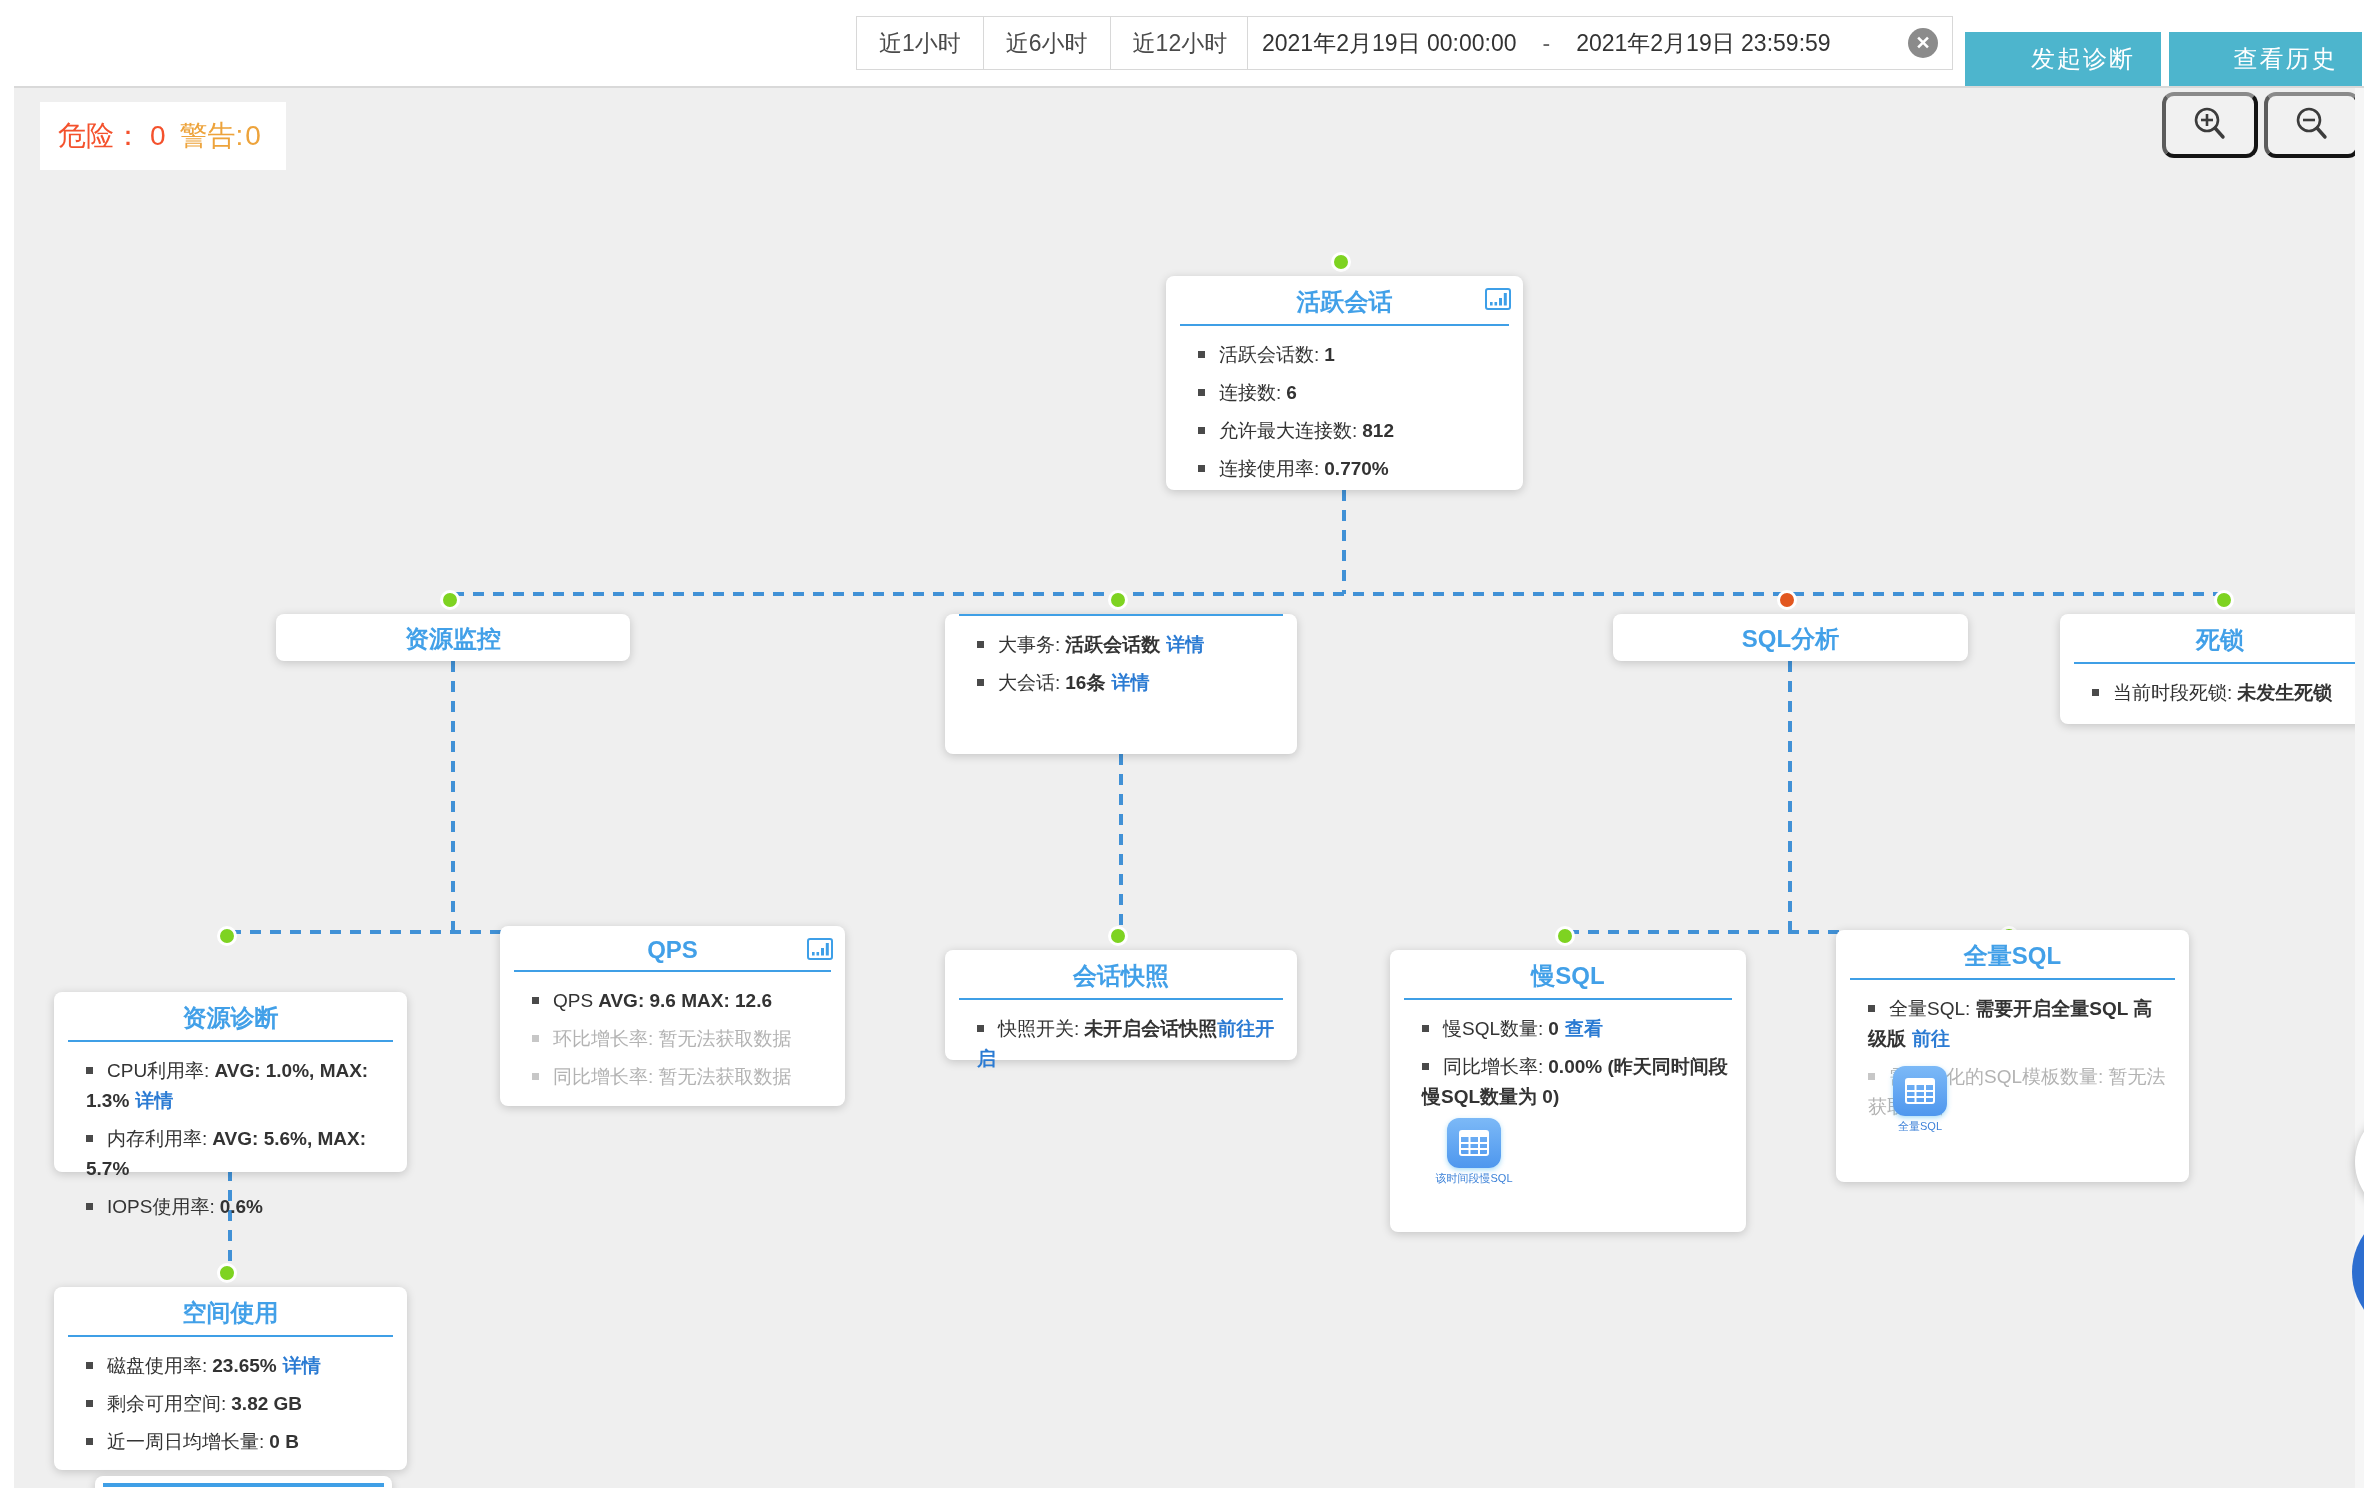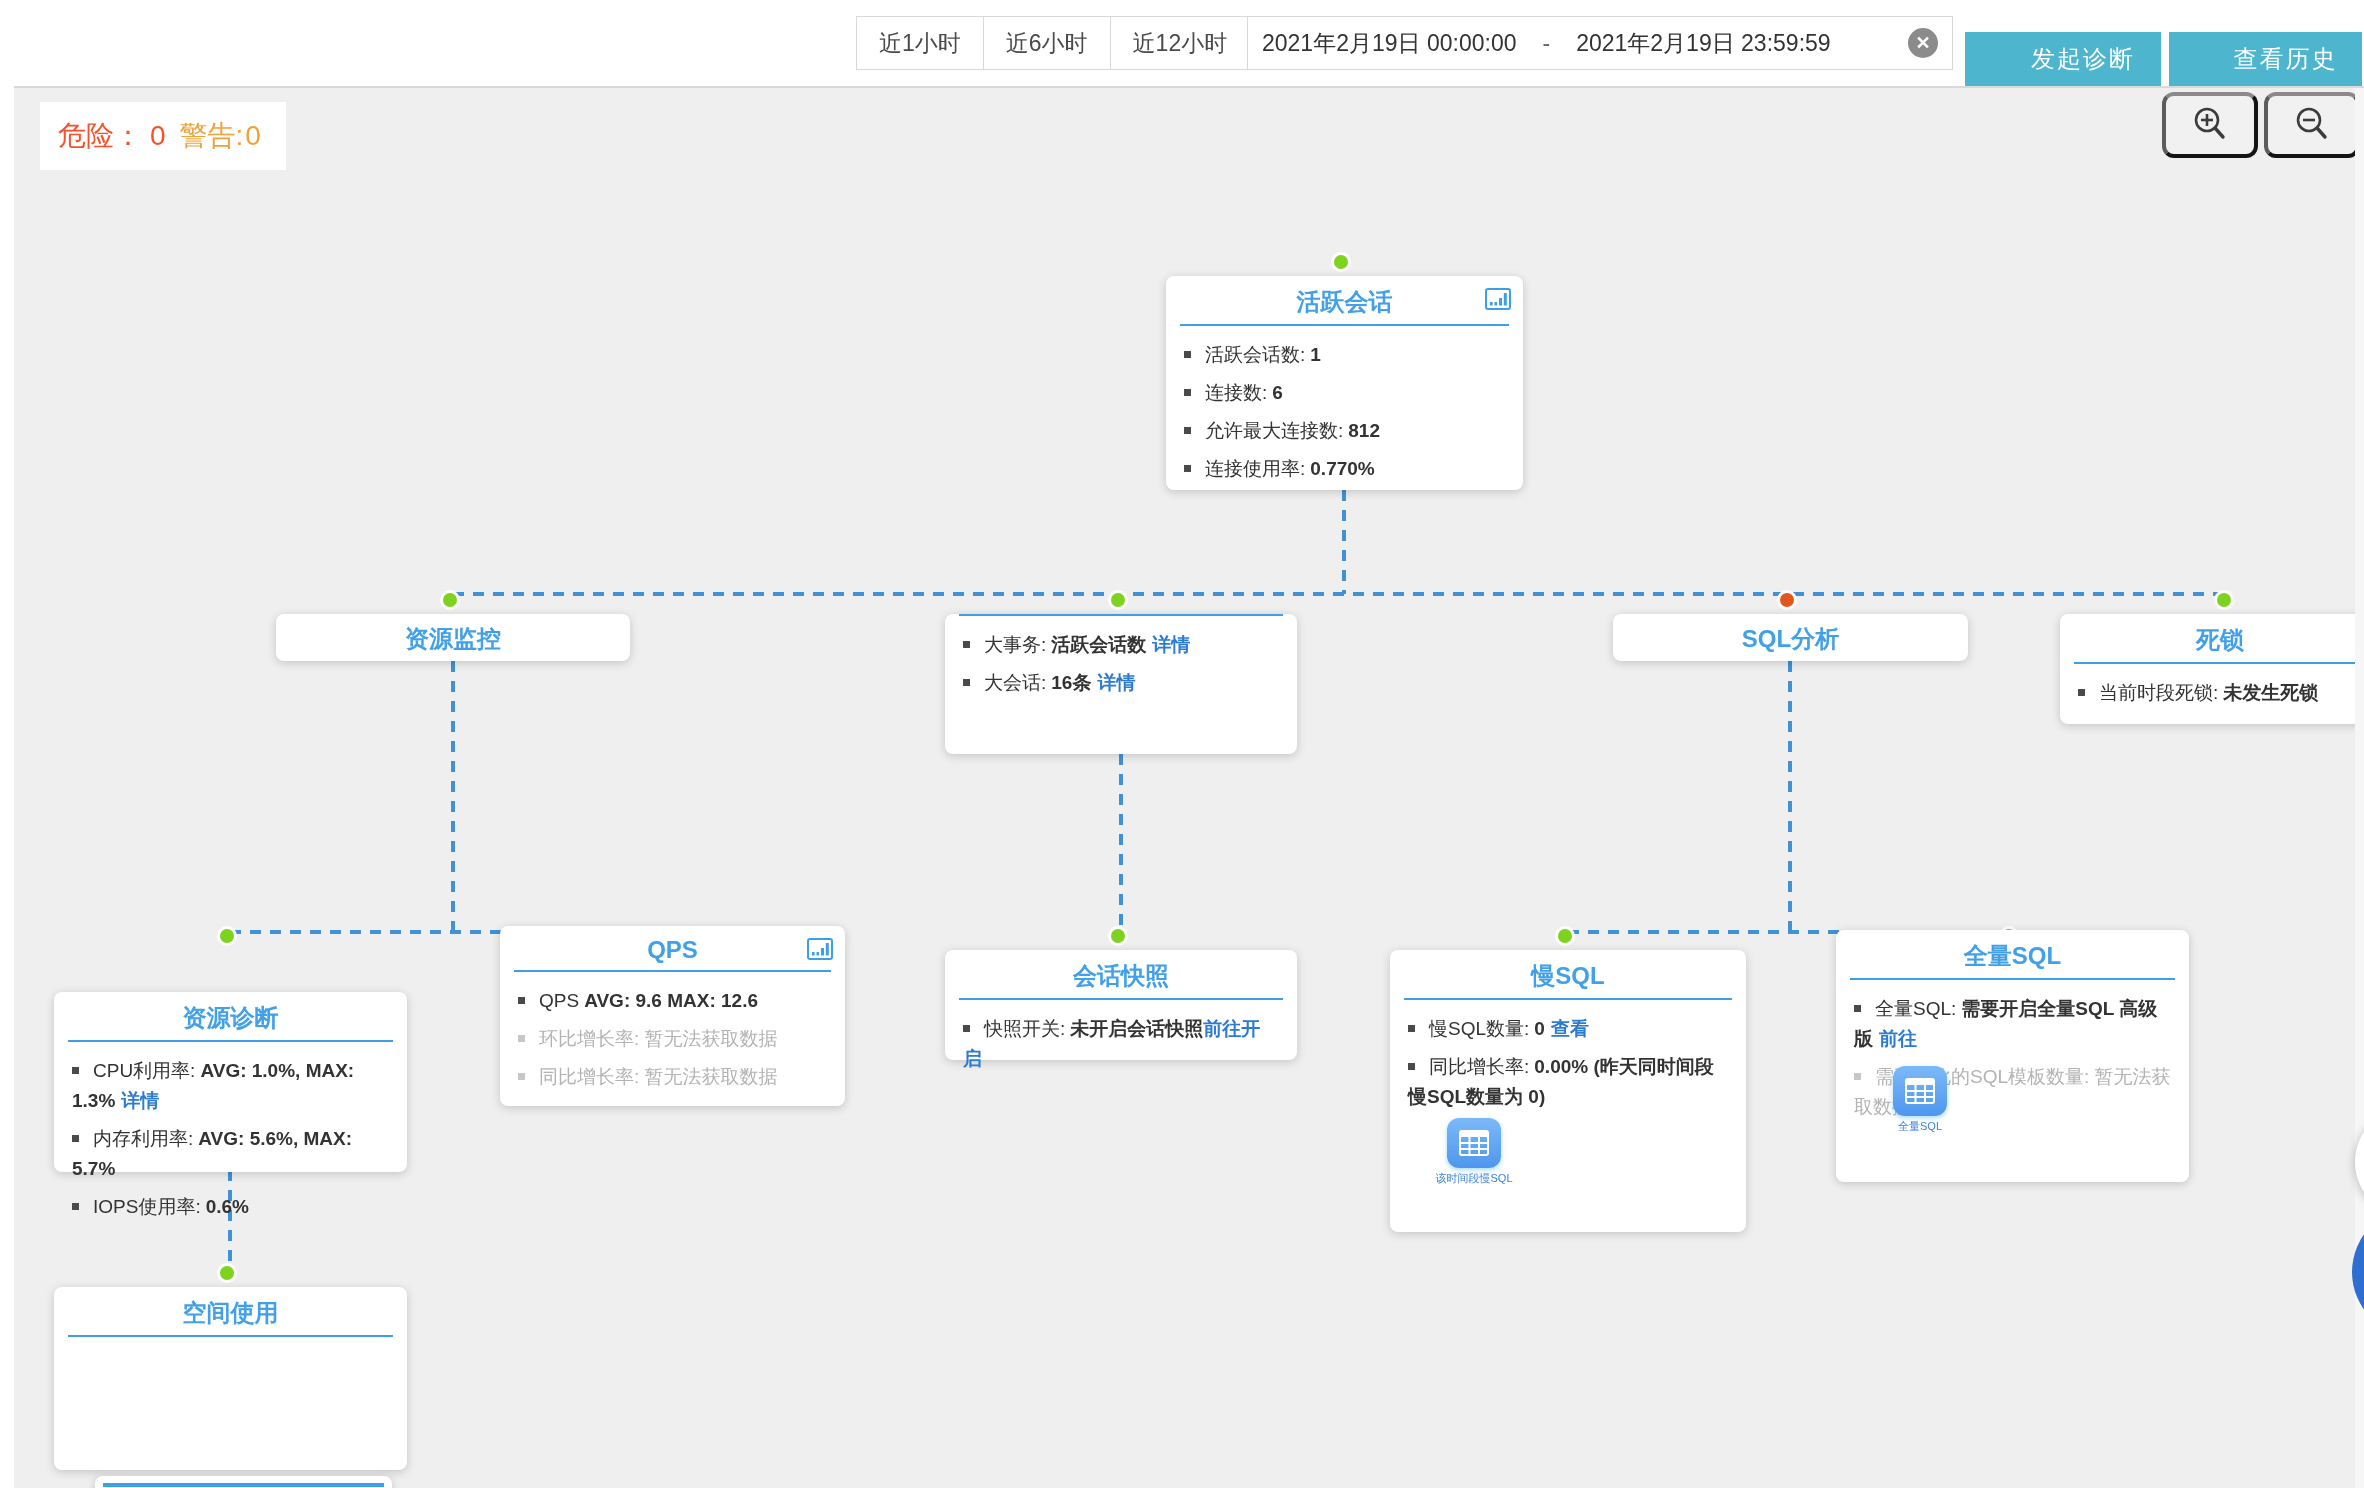--- a/index.html
+++ b/index.html
@@ -53,21 +53,21 @@
   .dot.orange { background:#e2571f; }
 
   
   .card { position:absolute; background:#fff; border-radius:8px;
           box-shadow:0 2px 10px rgba(0,0,0,0.18); cursor:pointer; }
   .card-title-row { position:relative; padding:10px 14px 6px 14px; text-align:center; }
   .card-title { font-size:24px; font-weight:600; color:#42a0e8; }
   .chart-icon { position:absolute; right:12px; top:12px; cursor:pointer; }
   .title-underline { height:2px; background:#3f9fe6; margin:0 14px; }
   .title-only .card-title-row { padding:9px 14px; }
-  .card-items { padding:14px 18px 6px 18px; }
+  .card-items { padding:14px 18px 6px 32px; }
   .item { font-size:19px; color:#333; line-height:30px; margin-bottom:8px; }
   .item .sq { display:inline-block; width:7px; height:7px; background:#4a4a4a;
               margin-right:14px; vertical-align:3px; }
   .item .val { font-weight:bold; margin-left:5px; }
   .item .lnk { color:#2b7bd3; font-weight:bold; margin-left:6px; cursor:pointer; }
   .item.muted { color:#b3b3b3; }
   .item.muted .sq { background:#c7c7c7; }
 
   .app-icon-wrap { position:absolute; left:36px; width:96px; text-align:center; cursor:pointer; }
   .app-icon { width:54px; height:50px; margin:0 auto; border-radius:12px;
@@ -283,20 +283,25 @@
             <line x1="20" y1="7" x2="20" y2="25" stroke="#fff" stroke-width="2"></line>
           </svg>
         </div>
         <div class="app-icon-caption">全量SQL</div>
       </div>
     </div>
 
     <div class="card" style="left:40px;top:1199px;width:353px;height:183px">
       <div class="card-title-row"><span class="card-title">空间使用</span></div>
       <div class="title-underline"></div>
+      <div class="card-items">
+        <div class="item"><span class="sq"></span><span class="lbl">磁盘使用率:</span><span class="val">23.65%</span><span class="lnk">详情</span></div>
+        <div class="item"><span class="sq"></span><span class="lbl">剩余可用空间:</span><span class="val">3.82 GB</span></div>
+        <div class="item"><span class="sq"></span><span class="lbl">近一周日均增长量:</span><span class="val">0 B</span></div>
+      </div>
     </div>
 
     <div id="partial-card">
       <div class="blue-line"></div>
     </div>
 
     <div id="scroll-track"></div>
 
     <div class="edge-circle" id="edge-white"></div>
     <div class="edge-circle" id="edge-blue"></div>

